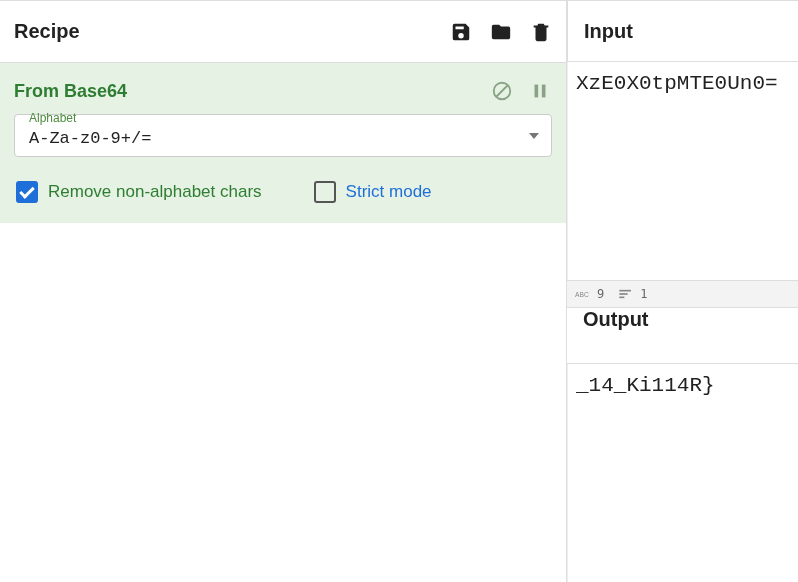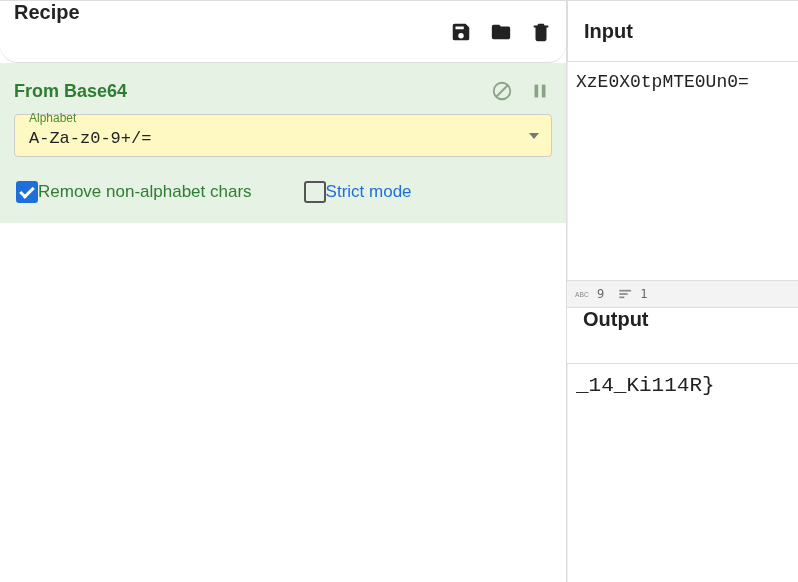--- a/index.html
+++ b/index.html
@@ -2,52 +2,52 @@
 <html><head>
 <meta charset="utf-8">
 <style>
   * { box-sizing: border-box; margin: 0; padding: 0; }
   html, body { width: 798px; height: 582px; font-family: -apple-system, "Segoe UI", Arial, sans-serif; background:#fff; }
   .app { display:flex; width:798px; height:582px; }
   .left { width:567px; height:582px; border-top:1px solid #ddd; border-right:1px solid #ddd; display:flex; flex-direction:column; }
   .right { width:231px; height:582px; display:flex; flex-direction:column; }
 
   
-  .recipe-header { height:62px; border-bottom:1px solid #ddd; display:flex; padding:0 14px 0 14px;border-radius:18px; }
+  .recipe-header { height:62px; border-bottom:1px solid #ddd; display:flex; align-items:center; padding:0 14px 0 14px; }
   .recipe-title { font-size:20px; font-weight:700; color:#222; flex:1; }
   .hdr-icons { display:flex; gap:18px; align-items:center; }
   .hdr-icon { width:22px; height:22px; color:#222; cursor:pointer; display:flex; align-items:center; justify-content:center; }
   .hdr-icon svg { width:22px; height:22px; fill:currentColor; }
 
   
   .op-block { background:#e6f2e3; padding:16px 14px 20px 14px; }
   .op-head { display:flex; align-items:center; margin-bottom:11px; }
   .op-title { color:#2e7d32; font-size:18px; font-weight:600; flex:1; }
   .op-ctrl { width:24px; height:24px; margin-left:14px; color:#8aa386; cursor:pointer; display:flex; align-items:center; justify-content:center; }
   .op-ctrl svg { width:22px; height:22px; fill:none; stroke:currentColor; stroke-width:2; }
   .op-ctrl.pause svg { fill:currentColor; stroke:none; }
 
-  .field { position:relative; background:#fef9c3; border:1px solid #ccc; border-radius:4px; padding:8px 40px 8px 14px; margin-bottom:24px; }
+  .field { position:relative; background:#ffffff; border:1px solid #ccc; border-radius:4px; padding:8px 40px 8px 14px; margin-bottom:24px; }
   .field-label { position:absolute; top:-2px; left:14px; font-size:12px; color:#4b8b3b; transform:translateY(-2px); }
   .field-value { font-family:"Consolas","Courier New",monospace; font-size:17px; color:#222; padding-top:6px; }
   .field-caret { position:absolute; right:12px; top:50%; transform:translateY(-50%); width:0; height:0; border-left:5px solid transparent; border-right:5px solid transparent; border-top:6px solid #777; }
 
   .checkrow { display:flex; align-items:center; gap:52px; padding-left:2px; }
-  .cb-wrap { display:flex; align-items:center; }
+  .cb-wrap { display:flex; align-items:center; gap:10px; }
   .cb { width:22px; height:22px; border:2px solid #555; border-radius:3px; position:relative; cursor:pointer; display:flex; align-items:center; justify-content:center; }
   .cb.checked { background:#1e6fd9; border-color:#1e6fd9; }
   .cb.checked::after { content:""; width:5px; height:11px; border:solid #fff; border-width:0 3px 3px 0; transform:rotate(45deg); margin-top:-3px; }
   .cb-label { font-size:17px; }
   .cb-label.green { color:#2e7d32; }
   .cb-label.blue { color:#1e6fd9; }
 
   
   .io-header { height:62px; border-top:1px solid #ddd; border-bottom:1px solid #ddd; border-left:1px solid #ddd; display:flex; align-items:center; padding:11px 16px; }
   .io-header h2 { font-size:20px; font-weight:700; color:#222; }
-  .io-body { flex:1; padding:10px 8px; font-family:"Consolas","Courier New",monospace; font-size:18px; color:#222; border-left:1px solid #eee; overflow:hidden; white-space:pre-wrap; word-break:break-all; }
+  .io-body { flex:1; padding:10px 8px; font-family:"Consolas","Courier New",monospace; font-size:21px; color:#222; border-left:1px solid #eee; overflow:hidden; white-space:pre-wrap; word-break:break-all; }
   .input-area { height:335px; }
   .statbar { height:28px; background:#f3f3f3; border-top:1px solid #ddd; border-bottom:1px solid #ddd; display:flex; align-items:center; padding:0 8px; gap:14px; font-family:"Consolas",monospace; font-size:12px; color:#666; }
   .stat { display:flex; align-items:center; gap:6px; }
   .stat svg { width:16px; height:10px; fill:#888; }
   .out-header { height:56px; border-bottom:1px solid #ddd; display:flex; align-items:flex-start; padding:0 16px; }
   .out-header h2 { font-size:20px; font-weight:700; color:#222; }
   .out-body { flex:1; padding:10px 8px; font-family:"Consolas","Courier New",monospace; font-size:21px; color:#222; white-space:pre-wrap; word-break:break-all; border-left:1px solid #eee; }
 </style>
 </head>
 <body>

